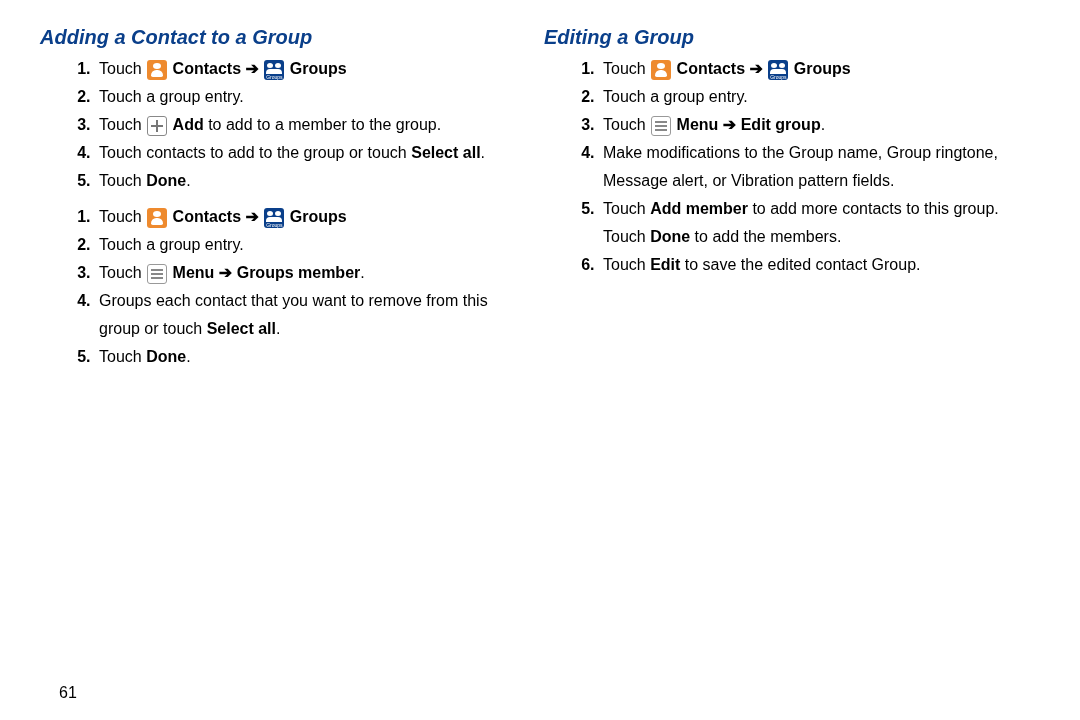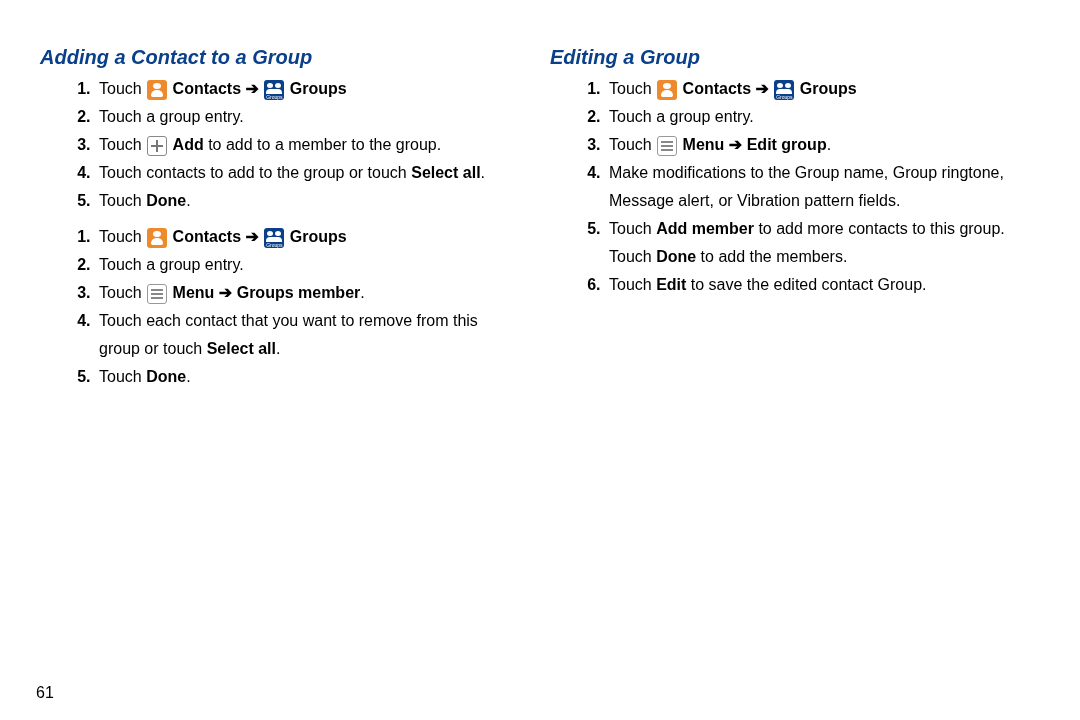--- a/index.html
+++ b/index.html
@@ -7,22 +7,22 @@
     padding: 0;
     width: 1080px;
     height: 720px;
     font-family: Arial, Helvetica, sans-serif;
     color: #000;
     background: #fff;
     position: relative;
   }
   .page {
     display: flex;
-    padding: 40px 40px 0 40px;
-    gap: 30px;
+    padding: 20px 40px 0 40px;
+    gap: 24px;
   }
   .col {
     width: 480px;
   }
   h2 {
     color: #0a3f8a;
     font-style: italic;
     font-weight: bold;
     font-size: 20px;
     margin: 6px 0 6px 0;
@@ -90,21 +90,21 @@
   .icon-plus::before { width:12px; height:2px; }
   .icon-plus::after  { width:2px; height:12px; }
   .icon-menu { background:#fff; border:1px solid #999; box-sizing:border-box; }
   .icon-menu::before {
     content:""; position:absolute; left:3px; right:3px; top:4px; height:2px; background:#888;
     box-shadow: 0 4px 0 #888, 0 8px 0 #888;
   }
   .arrow { font-weight:bold; }
   .page-num {
     position: absolute;
-    left: 36px;
+    left: 59px;
     bottom: 18px;
     font-size: 16px;
   }
 </style>
 </head>
 <body>
 
 <div class="page">
 
   <div class="col">
@@ -141,21 +141,21 @@
         <span class="icon icon-groups"><span class="g-head1"></span><span class="g-head2"></span><span class="g-body"></span><span class="g-label">Groups</span></span>
         <b>Groups</b>
       </li>
       <li>Touch a group entry.</li>
       <li>
         <span>Touch </span>
         <span class="icon icon-menu"></span>
         <b><span>Menu</span> <span class="arrow">➔</span><span> Groups member</span></b><span>.</span>
       </li>
       <li>
-        <span>Touch each contact that you want to remove from this group or touch </span><b>Select all</b><span>.</span>
+        <span>Groups each contact that you want to remove from this group or touch </span><b>Select all</b><span>.</span>
       </li>
       <li>
         <span>Touch </span><b>Done</b><span>.</span>
       </li>
     </ol>
   </div>
 
   <div class="col">
     <h2>Editing a Group</h2>
     <ol>

